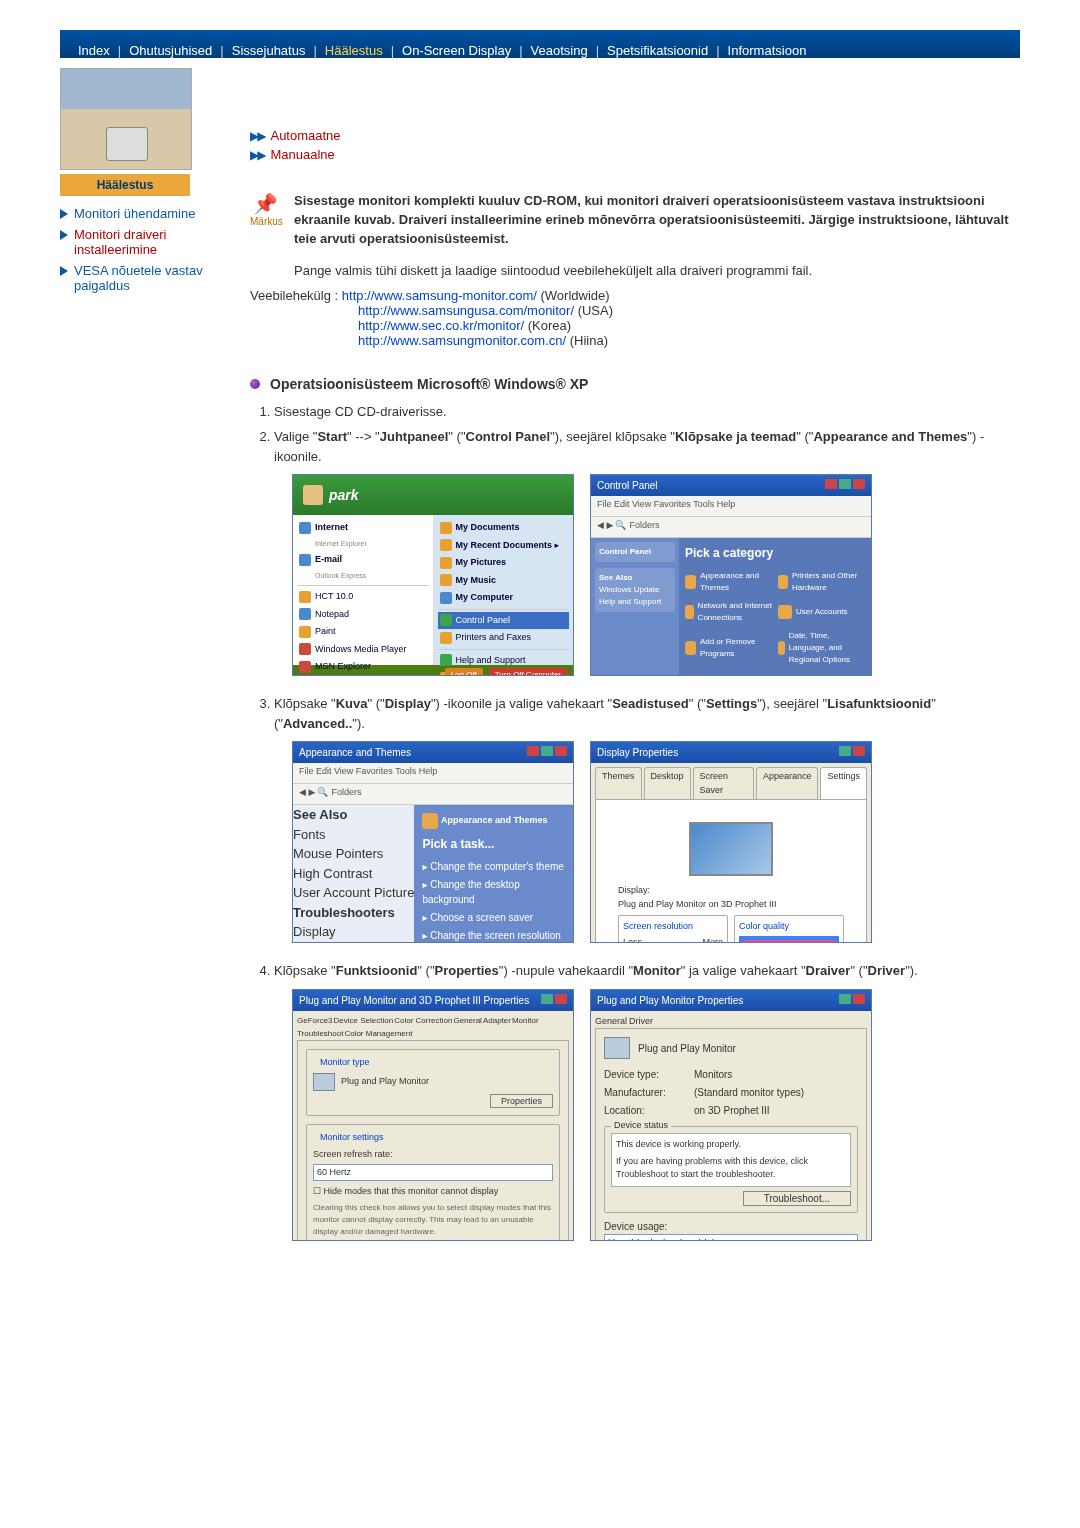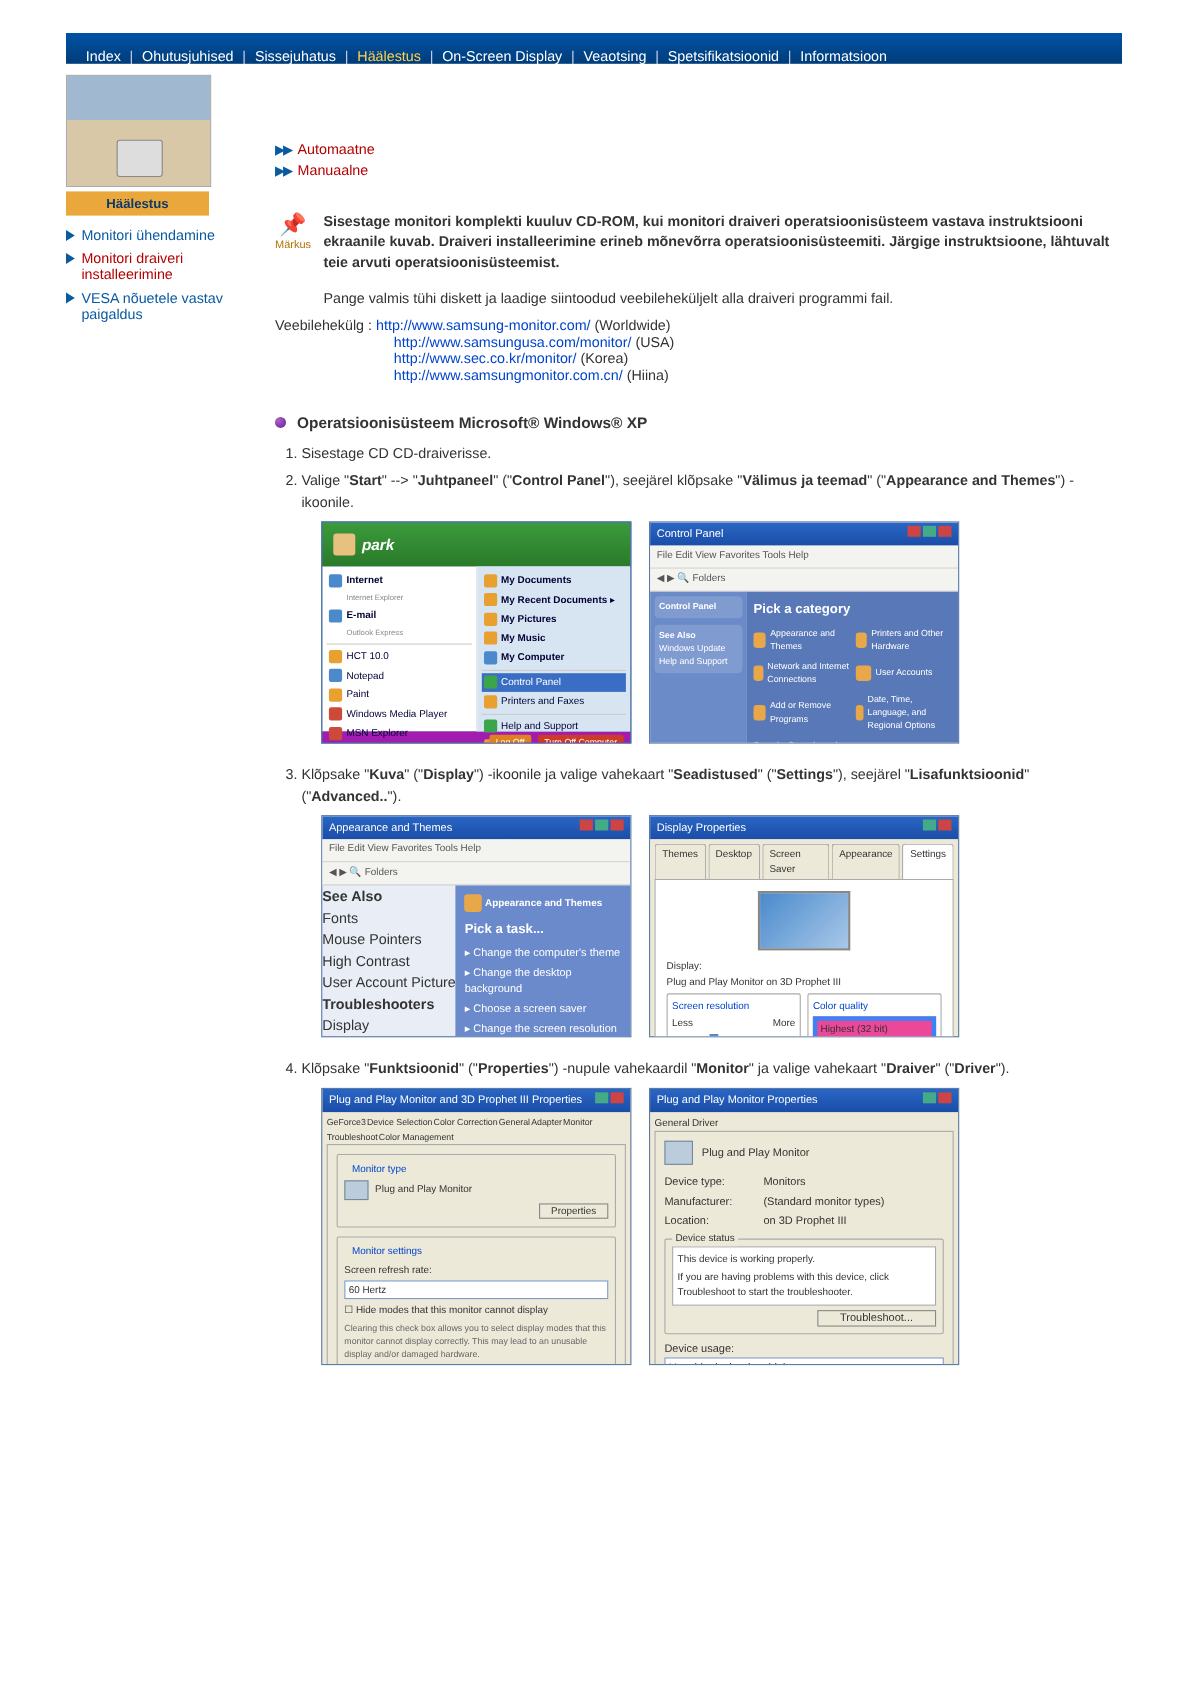--- a/index.html
+++ b/index.html
@@ -137,21 +137,21 @@
   .startmenu .sm-bar { background: linear-gradient(#3b9b3b,#2a7a2a); height:28px; color:#fff; font-size:14px; font-weight:bold; padding:6px 10px; display:flex; align-items:center;font-style:italic;}
   .startmenu .sm-body { display:flex; height:150px; background:#fff;}
   .startmenu .sm-col { flex:1; padding:4px; border-right:1px solid #ddd;}
   .startmenu .sm-col.right{ background:#d7e4f2; border-right:none;}
   .startmenu .sm-item{ font-size:9px; color:#003; padding:2px 2px; display:flex; align-items:center;}
   .startmenu .sm-item .ic{ width:12px;height:12px;background:#e8a030;border-radius:2px;margin-right:4px;}
   .startmenu .sm-item .ic.b{background:#4a8acc;}
   .startmenu .sm-item .ic.g{background:#3aa54a;}
   .startmenu .sm-item .ic.r{background:#cc4a3a;}
   .startmenu .sm-hr{height:1px;background:#ccc;margin:2px 0;}
-  .startmenu .sm-foot{ background:#a21caf; display:flex; justify-content:flex-end; gap:6px; padding:3px 6px;}
+  .startmenu .sm-foot{ background:#4d7c0f; display:flex; justify-content:flex-end; gap:6px; padding:3px 6px;}
   .startmenu .pill{ font-size:8px;color:#fff;background:#e08020;padding:1px 6px;border-radius:2px;}
   .startmenu .pill.red{background:#cc3a2a;}
   
   .cpanel { width: 280px; height: 200px;}
   .cpanel .body{ display:flex; height:160px;}
   .cpanel .leftp{ width:80px; background:#6a8ac8; padding:4px; font-size:8px; color:#fff;}
   .cpanel .leftp .box{ background:rgba(255,255,255,0.15); border-radius:4px; padding:4px; margin-bottom:6px;}
   .cpanel .rightp{ flex:1; background:#5878b8; padding:6px; color:#fff;}
   .cpanel .cat-title{ font-size:12px; font-weight:bold; margin-bottom:8px;}
   .cpanel .cat-grid{ display:grid; grid-template-columns:1fr 1fr; gap:6px;}
@@ -162,21 +162,21 @@
   .appthemes .body{ display:flex; height:160px;}
   .appthemes .rightp2{ flex:1; background:#6a8acc; padding:8px; color:#fff;}
   .appthemes .pt-title{ font-size:12px; font-weight:bold; margin-bottom:6px;}
   .appthemes .task-item{ font-size:10px; margin:3px 0;}
   .appthemes .orpick{ font-size:10px; color:#fff; margin-top:10px;}
   
   .dispprops { width: 280px; height: 200px; background:#ece9d8;}
   .dispprops .tabs{ display:flex; font-size:9px; background:#ece9d8; padding:4px 4px 0 4px; gap:2px;}
   .dispprops .tab{ background:#ece9d8; border:1px solid #aaa; border-bottom:none; padding:2px 6px; border-radius:3px 3px 0 0;}
   .dispprops .tab.act{ background:#fff;}
-  .dispprops .pbody{ background:#fff; margin:0 4px 4px 4px; border:1px solid #aaa; height:150px; padding:10px; font-size:9px; color:#333;}
+  .dispprops .pbody{ background:#fff; margin:0 4px 4px 4px; border:1px solid #aaa; height:150px; padding:22px; font-size:9px; color:#333;}
   .dispprops .mon{ width:80px;height:50px;border:2px solid #888;background:linear-gradient(135deg,#4a8acc,#a8c8e8);margin:0 auto 8px auto;}
   .dispprops .fs{ border:1px solid #aaa; padding:4px; margin:4px 0; border-radius:2px;}
   .dispprops .fs-title{ color:#0044cc; font-size:9px; margin-bottom:2px;}
   .dispprops .slider{ height:4px; background:#ccc; margin:6px 0; position:relative;}
   .dispprops .slider::after{content:'';position:absolute;left:30%;top:-3px;width:8px;height:10px;background:#5a8acc;}
   
   .mprops { width: 280px; height: 250px; background:#ece9d8;}
   .mprops .pbody2{ background:#ece9d8; margin:0 4px 4px 4px; border:1px solid #aaa; height:200px; padding:8px; font-size:9px; color:#333;}
   .mprops .group{ border:1px solid #aaa; padding:6px; margin-bottom:8px; border-radius:2px;}
   .mprops .group-title{ color:#0044cc; font-size:9px; margin:-12px 0 4px 4px; background:#ece9d8; display:inline-block; padding:0 3px;}
@@ -262,21 +262,21 @@
       </div>
 
       <div class="heading-row">
         <span class="bullet-dot"></span>
         <span class="heading-text">Operatsioonisüsteem Microsoft® Windows® XP</span>
       </div>
 
       <ol class="steps">
         <li>Sisestage CD CD-draiverisse.</li>
         <li>
-          <span>Valige "</span><span class="bold">Start</span><span>" --&gt; "</span><span class="bold">Juhtpaneel</span><span>" ("</span><span class="bold">Control Panel</span><span>"), seejärel klõpsake "</span><span class="bold">Välimus ja teemad</span><span>" ("</span><span class="bold">Appearance and Themes</span><span>") -ikoonile.</span>
+          <span>Valige "</span><span class="bold">Start</span><span>" --&gt; "</span><span class="bold">Juhtpaneel</span><span>" ("</span><span class="bold">Control Panel</span><span>"), seejärel klõpsake "</span><span class="bold">Klõpsake ja teemad</span><span>" ("</span><span class="bold">Appearance and Themes</span><span>") -ikoonile.</span>
 
           <div class="img-row">
 
             <div class="shot startmenu">
               <div class="sm-bar">
                   <span style="width:20px;height:20px;background:#e8c080;border-radius:3px;margin-right:6px;"></span>
                   <span>park</span>
                 </div>
               <div class="sm-body">
                 <div class="sm-col">

